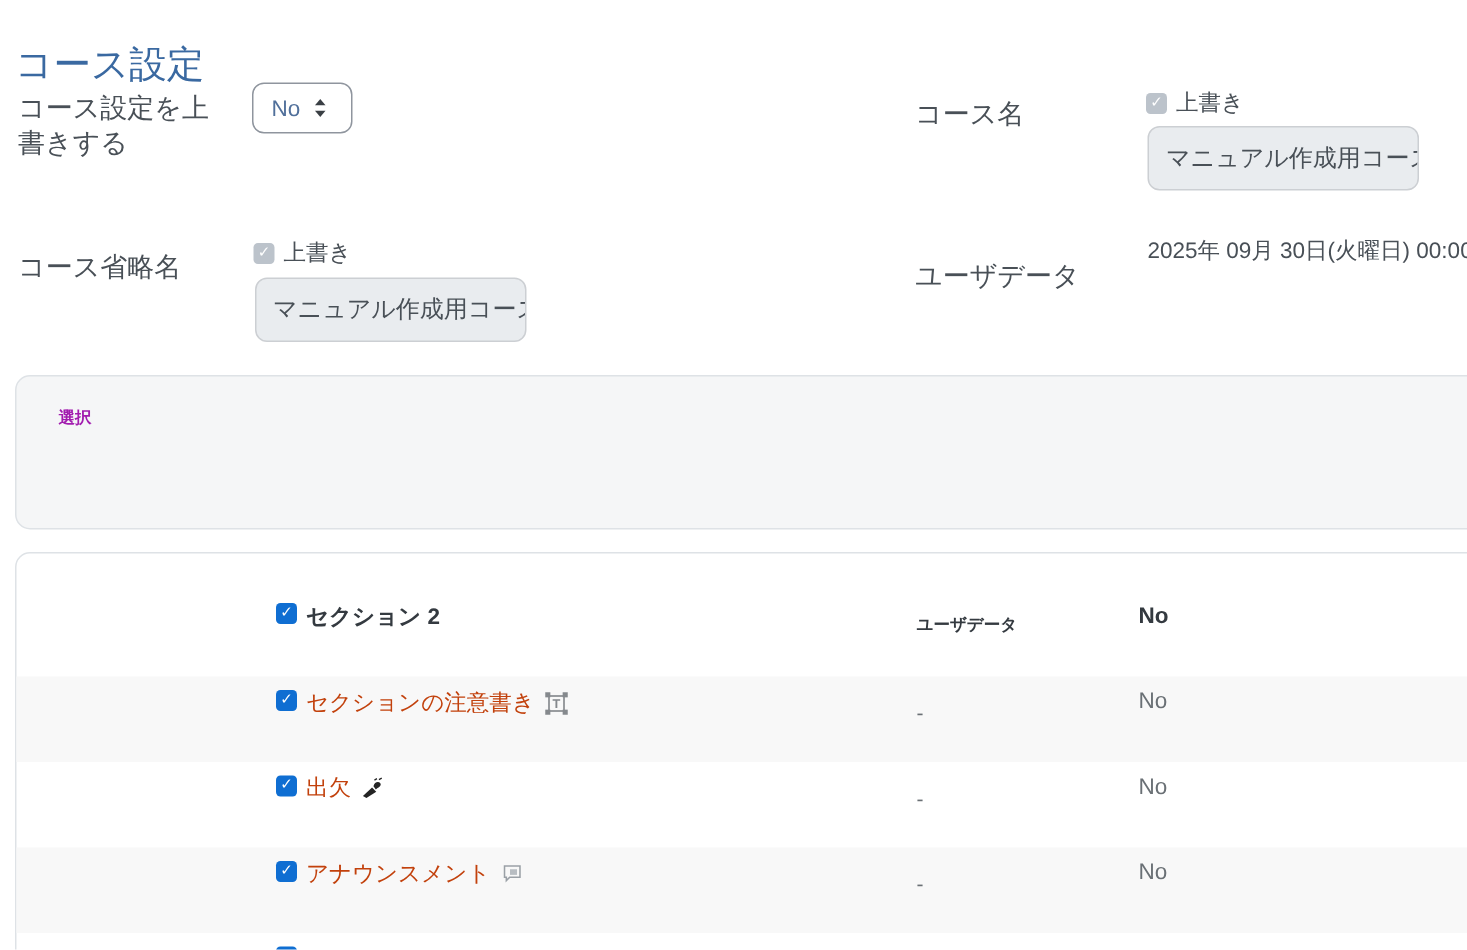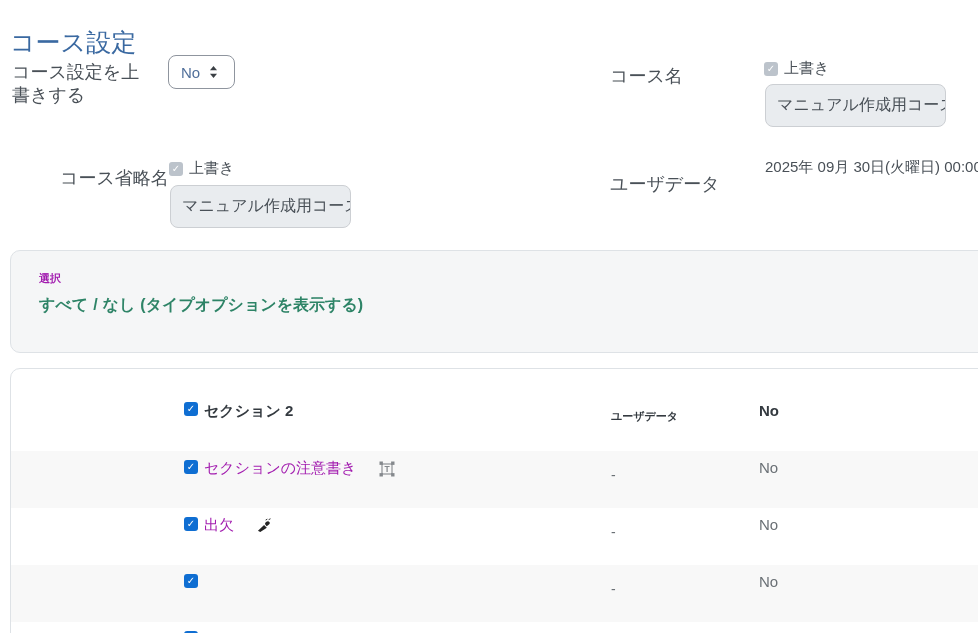--- a/index.html
+++ b/index.html
@@ -16,21 +16,21 @@
 
   .page-title {
     left: 10px; top: 9px;
     font-size: 25px; font-weight: 400;
     color: #3a69a1;
   }
 
   .form-label { font-size: 18px; color: #495057; }
   #lbl-override { left:12px; top:61px; width:135px; line-height:23px; }
   #lbl-coursename { left:610px; top:64px; }
-  #lbl-shortname { left:12px; top:166px;margin-left:48px; }
+  #lbl-shortname { left:12px; top:166px; }
   #lbl-startdate { left:610px; top:172px; }
 
   .select-box {
     left:168px; top:55px; height:34px; min-width:67px;
     display:flex; align-items:center; gap:9px;
     background:#fff; border:1px solid #8f959e; border-radius:8px;
     padding:0 10px 0 12px; cursor:pointer;
   }
   .select-box .sel-text { color:#51709b; font-size:15px; }
 
@@ -79,22 +79,22 @@
   .trow { position:absolute; left:0; width:100%; height:57px; }
   .trow.stripe { background:#f8f8f8; }
   #row-0 { top:82px; }
   #row-1 { top:139px; }
   #row-2 { top:196px; }
   #row-3 { top:253px; }
 
   .trow .cb { position:absolute; left:173px; top:9px; }
   .trow .row-label {
     position:absolute; left:193px; top:8px;
-    display:flex; align-items:center; gap:23px;
-    font-size:15px; color:#a21caf; white-space:nowrap;
+    display:flex; align-items:center; gap:7px;
+    font-size:15px; color:#c2410c; white-space:nowrap;
   }
   .trow .row-dash { position:absolute; left:600px; top:16px; color:#6a7075; font-size:14px; }
   .trow .row-value { position:absolute; left:748px; top:8px; color:#6a7075; font-size:15px; }
 
   .icon-wrap { display:inline-flex; align-items:center; }
 </style>
 </head>
 <body>
 
 <h1 class="abs page-title">コース設定</h1>
@@ -122,23 +122,20 @@
   <span class="cb cb-gray"></span>
   <span>上書き</span>
 </div>
 <input class="abs dis-input" id="input2" disabled="" value="マニュアル作成用コース" style="">
 
 <div class="abs form-label" id="lbl-startdate">ユーザデータ</div>
 <div class="abs" id="startdate-value">2025年 09月 30日(火曜日) 00:00</div>
 
 <div class="abs card" id="selection-card">
   <div class="abs" id="selection-title">選択</div>
-  <div class="abs" id="selection-links">
-    <a>すべて</a><span class="sep">/</span><a>なし</a><span class="paren-open">(</span><a>タイプオプションを表示する</a><span>)</span>
-  </div>
 </div>
 
 <div class="abs card" id="table-card">
 
   <span class="abs cb cb-blue th-cb"></span>
   <div class="abs th-label">セクション 2</div>
   <div class="abs th-userdata">ユーザデータ</div>
   <div class="abs th-no">No</div>
 
   <div class="trow stripe" id="row-0">
@@ -171,20 +168,29 @@
           <path d="M9.2 2.2 L11 1.2 M12.4 1.8 L14.4 0.8" stroke="#242424" stroke-width="1"></path>
         </svg>
       </span>
     </div>
     <div class="row-dash">-</div>
     <div class="row-value">No</div>
   </div>
 
   <div class="trow stripe" id="row-2">
     <span class="cb cb-blue"></span>
+    <div class="row-label">
+      <span>アナウンスメント</span>
+      <span class="icon-wrap">
+        <svg width="15" height="15" viewBox="0 0 16 16">
+          <path d="M2.5 2.5 H13.5 V10.5 H6.2 L3.8 12.9 V10.5 H2.5 Z" fill="none" stroke="#9aa0a6" stroke-width="1.1"></path>
+          <rect x="6.4" y="4.8" width="5" height="4" fill="#b8bdc2"></rect>
+        </svg>
+      </span>
+    </div>
     <div class="row-dash">-</div>
     <div class="row-value">No</div>
   </div>
 
   <div class="trow" id="row-3">
     <span class="cb cb-blue"></span>
   </div>
 
 </div>
 

